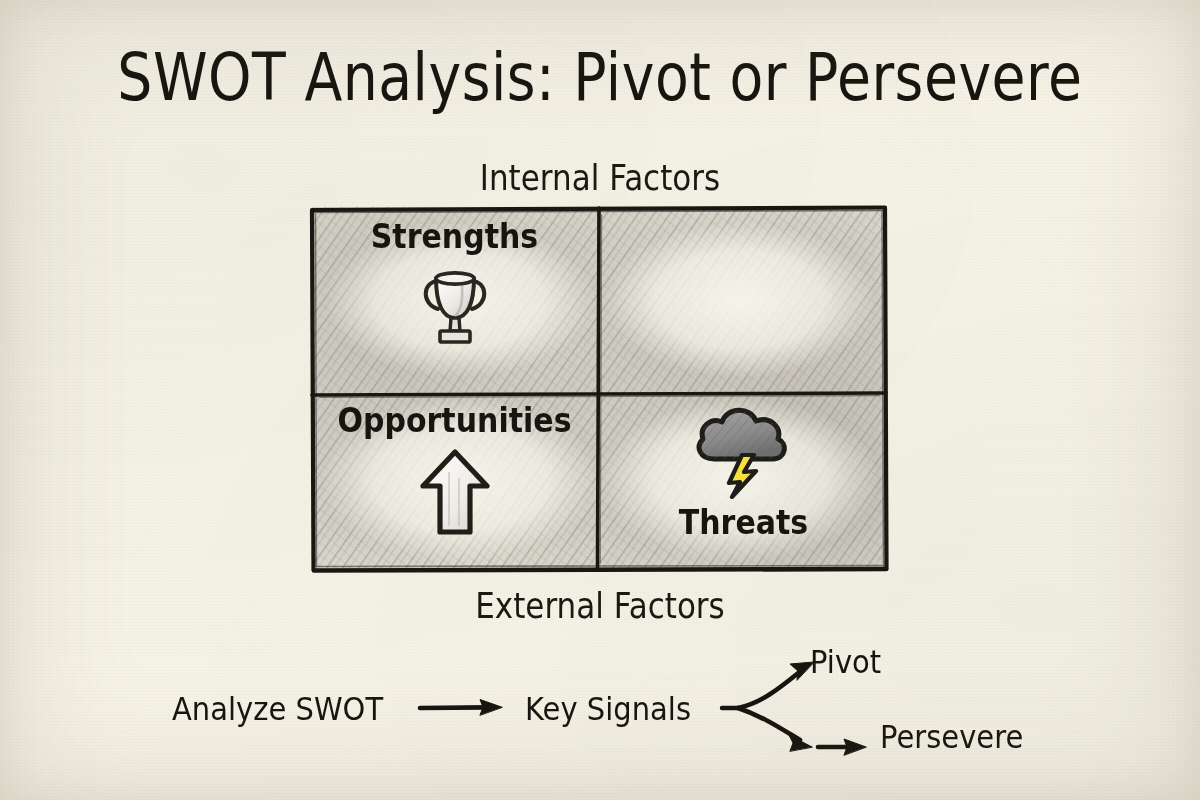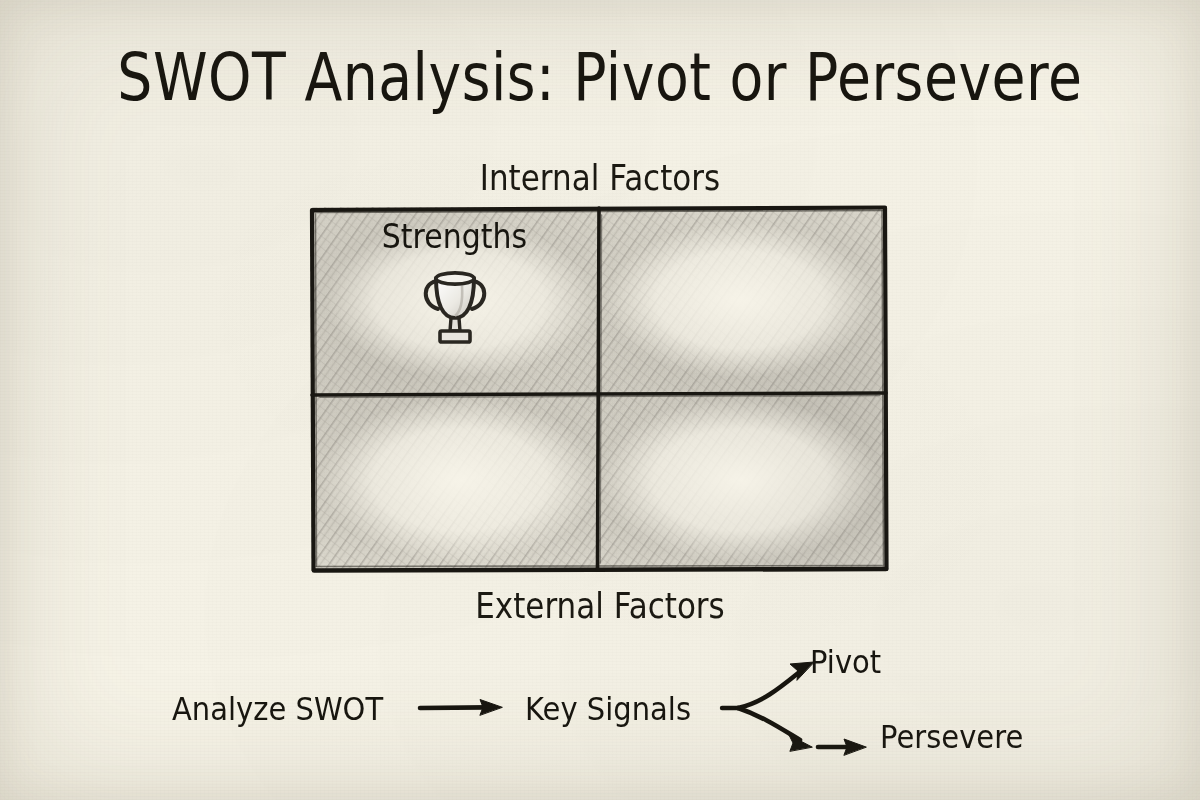--- a/index.html
+++ b/index.html
@@ -45,20 +45,21 @@
 
   
   #swot-matrix{
     position:absolute;left:310px;top:205px;width:578px;height:367px;
   }
   #matrix-svg{position:absolute;inset:0;width:100%;height:100%;overflow:visible;}
   .quadrant{
     position:absolute;width:50%;height:50%;
     display:flex;flex-direction:column;align-items:center;
     box-sizing:border-box;
+    font-weight:bold;
   }
   #quadrant-strengths{left:0;top:0;justify-content:flex-start;padding-top:14px;}
   #quadrant-weaknesses{left:50%;top:0;justify-content:flex-start;padding-top:14px;}
   #quadrant-opportunities{left:0;top:50%;justify-content:flex-start;padding-top:14px;}
   #quadrant-threats{left:50%;top:50%;justify-content:flex-start;padding-top:8px;}
   .quad-label{
     font-size:30px;color:#17150f;transform:scaleY(1.12);
     position:relative;z-index:4;white-space:nowrap;
   }
   .quad-icon{position:relative;z-index:4;margin-top:6px;}
@@ -174,21 +175,60 @@
         <path d="M38,58 L46,58 L47,71 L37,71 Z" fill="#e3e0d9" stroke="#2a2721" stroke-width="3.4" stroke-linejoin="round"></path>
 
         <rect x="27" y="71" width="30" height="11" rx="1.6" fill="#e8e5de" stroke="#2a2721" stroke-width="3.6"></rect>
 
         <path d="M49,26 C50,42 47,52 42,56" fill="none" stroke="#b6b2aa" stroke-width="2.6" opacity=".75"></path>
       </svg>
     </div>
   </div>
 
 
-
+  <div class="quadrant" id="quadrant-opportunities">
+    <div class="hand quad-label">Opportunities</div>
+    <div class="quad-icon">
+      <svg width="80" height="96" viewBox="0 0 80 96">
+        <defs>
+          <linearGradient id="arrG" x1="0" y1="0" x2="1" y2="1">
+            <stop offset="0%" stop-color="#ffffff"></stop>
+            <stop offset="60%" stop-color="#eeece6"></stop>
+            <stop offset="100%" stop-color="#cfccc4"></stop>
+          </linearGradient>
+        </defs>
+        <path d="M40,8 L72,42 L55,42 L55,88 L25,88 L25,42 L8,42 Z" fill="url(#arrG)" stroke="#201e18" stroke-width="5.2" stroke-linejoin="round"></path>
+        <path d="M34,28 L34,82 M44,34 L44,82" stroke="#c2bfb7" stroke-width="2" opacity=".6"></path>
+      </svg>
+    </div>
+  </div>
+
+  <div class="quadrant" id="quadrant-threats">
+    <div class="quad-icon">
+      <svg width="120" height="102" viewBox="0 0 120 102">
+        <defs>
+          <linearGradient id="cloudG" x1="0" y1="0" x2="0.4" y2="1">
+            <stop offset="0%" stop-color="#a3a3a3"></stop>
+            <stop offset="60%" stop-color="#8b8b8b"></stop>
+            <stop offset="100%" stop-color="#6f6f6f"></stop>
+          </linearGradient>
+          <pattern id="cloudHatch" width="7" height="7" patternTransform="rotate(40)" patternUnits="userSpaceOnUse">
+            <line x1="0" y1="0" x2="0" y2="7" stroke="#5f5f5f" stroke-width="1.4" opacity=".45"></line>
+          </pattern>
+        </defs>
+        <g>
+          <path d="M30,62 C16,62 11,50 19,42 C15,30 27,20 38,25 C43,10 66,9 72,24 C86,19 98,30 94,42 C104,46 102,62 89,62 Z" fill="url(#cloudG)" stroke="#1f1d18" stroke-width="5" stroke-linejoin="round"></path>
+          <path d="M30,62 C16,62 11,50 19,42 C15,30 27,20 38,25 C43,10 66,9 72,24 C86,19 98,30 94,42 C104,46 102,62 89,62 Z" fill="url(#cloudHatch)" stroke="none"></path>
+        </g>
+
+        <path d="M58,58 L45,86 L56,85 L48,100 L72,74 L60,75 L70,58 Z" fill="#f7e03c" stroke="#1f1d18" stroke-width="4.2" stroke-linejoin="round"></path>
+      </svg>
+    </div>
+    <div class="hand quad-label">Threats</div>
+  </div>
 </div>
 
 <div class="hand axis-caption" id="external-label">External Factors</div>
 
 <div id="flow-diagram">
   <svg id="flow-svg" viewBox="0 0 920 140">
     <g stroke="#17150f" fill="#17150f" stroke-linecap="round" stroke-linejoin="round">
 
       <g>
         <path d="M270,78 L338,77.4" stroke-width="4.6" fill="none"></path>

